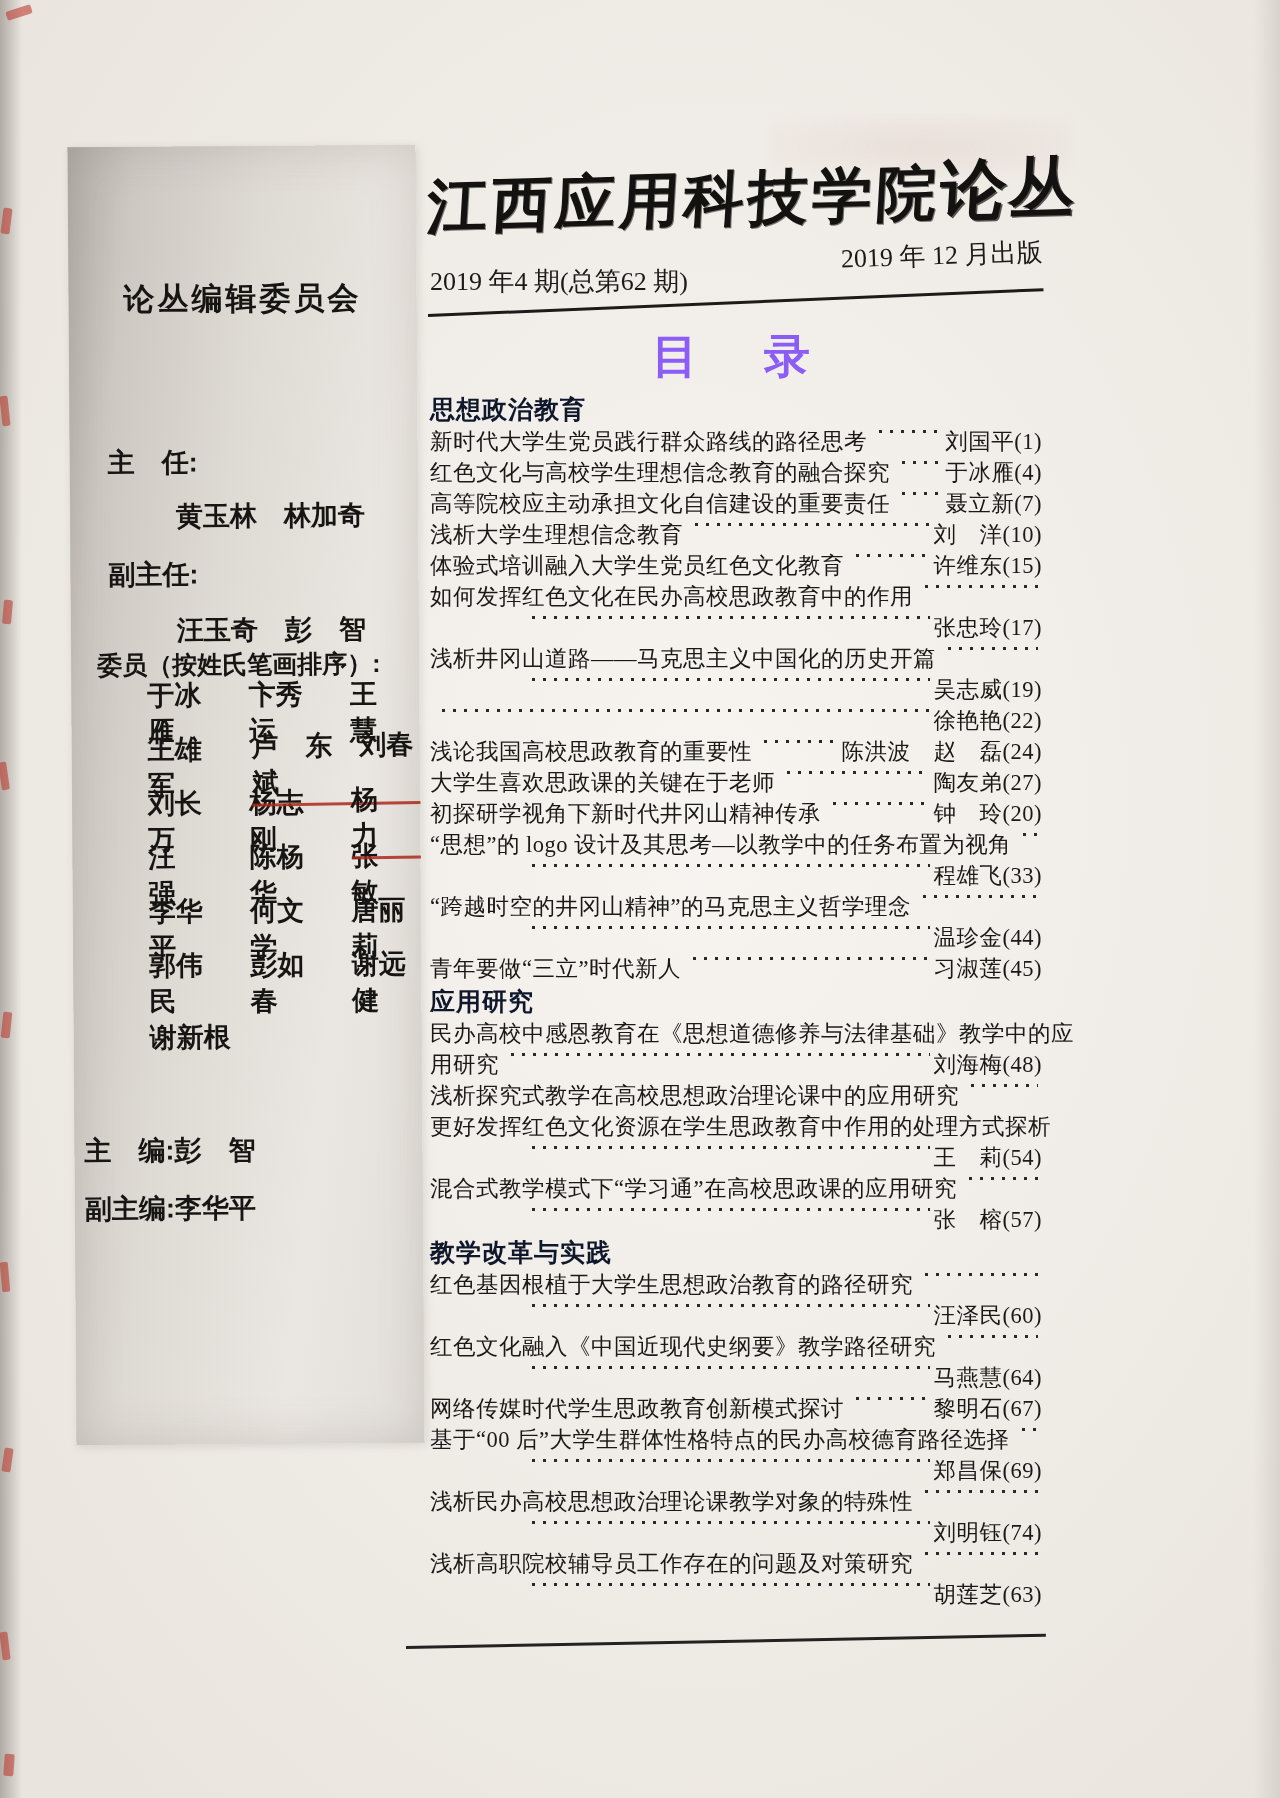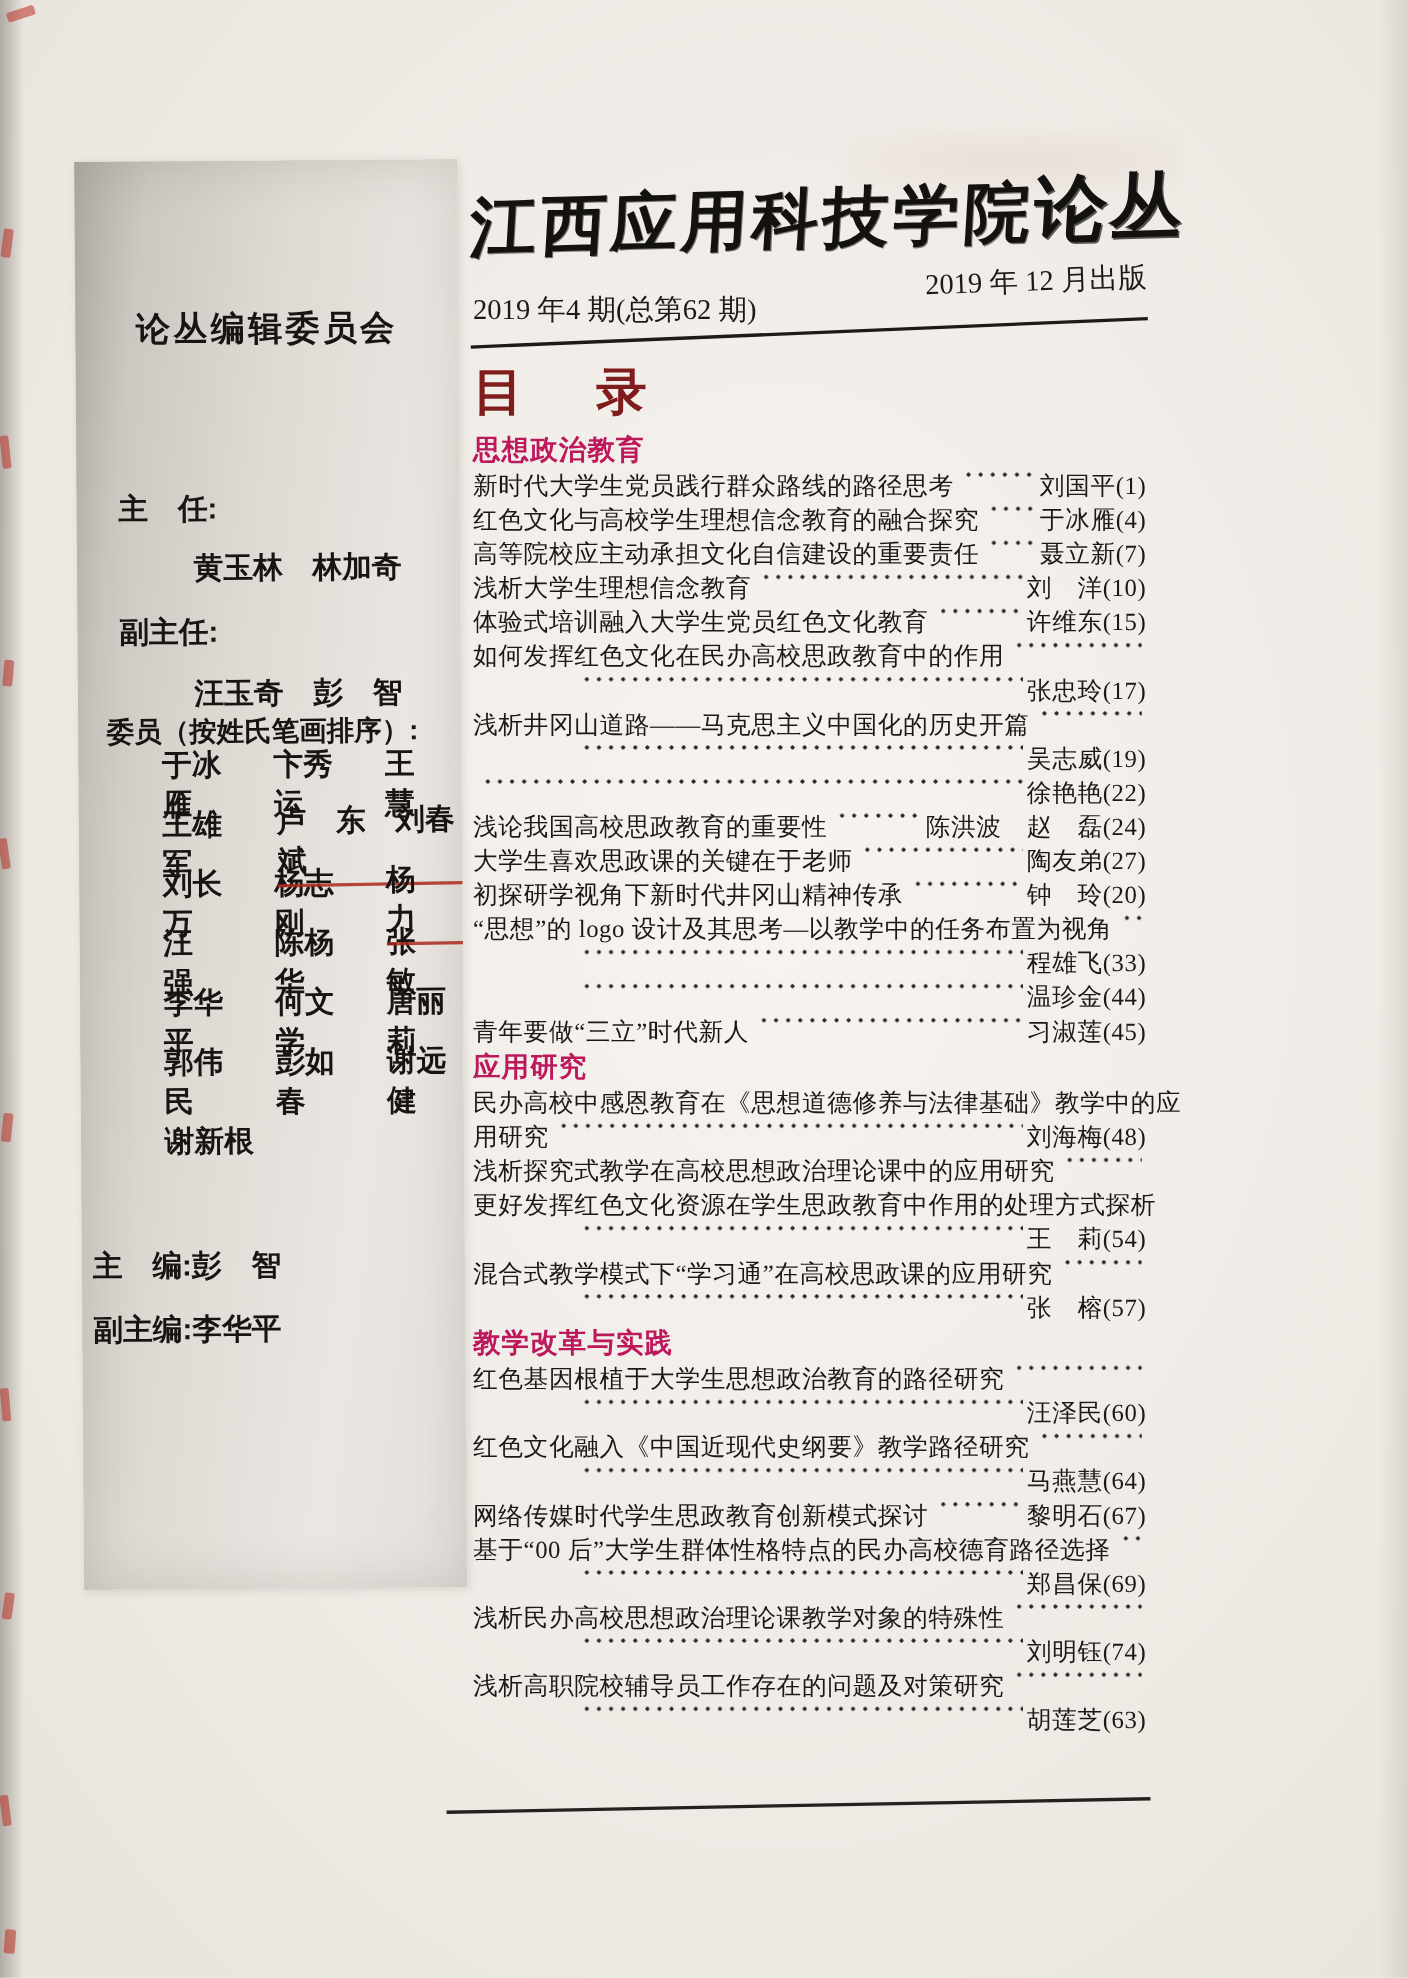--- a/index.html
+++ b/index.html
@@ -42,28 +42,28 @@
        transform:skewX(-5deg) rotate(-1.6deg);white-space:nowrap;}
   .masthead .script{font-size:60px;letter-spacing:4px;text-shadow:1px 1px 0 rgba(20,18,16,.55);}
   .masthead .bold{font-size:66px;letter-spacing:2px;text-shadow:1.5px 1.5px 0 rgba(20,18,16,.7);}
   .issue-row{position:absolute;left:430px;top:252px;width:612px;font-size:26px;}
   .issue-left{position:absolute;left:0;top:12px;}
   .issue-right{position:absolute;right:0;top:-14px;transform:rotate(-2deg);}
   .rule-top{position:absolute;left:428px;top:314px;width:616px;height:3px;background:#1d1b19;
        transform:rotate(-2.4deg);transform-origin:left center;}
   .rule-bottom{position:absolute;left:406px;top:1646px;width:640px;height:3px;background:#242220;
        transform:rotate(-1.1deg);transform-origin:left center;}
-  .toc-title{position:absolute;left:430px;top:326px;width:612px;
-       font-size:46px;font-weight:bold;letter-spacing:10px;color:#7f1d1d;
+  .toc-title{position:absolute;left:430px;top:326px;width:612px;text-align:center;
+       font-size:46px;font-weight:bold;letter-spacing:10px;color:#8b5cf6;
        font-family:"Liberation Sans",sans-serif;}
 
   
   .toc-body{position:absolute;left:430px;top:392px;width:612px;}
   .toc-heading{font-family:"Liberation Sans",sans-serif;font-weight:bold;
-       font-size:25px;line-height:34px;color:#be185d;letter-spacing:1px;}
+       font-size:25px;line-height:34px;color:#0f172a;letter-spacing:1px;}
   .toc-line{display:flex;align-items:center;font-size:22.5px;line-height:31px;
        letter-spacing:.5px;color:#1b1917;}
   .toc-title-text{white-space:nowrap;}
   .dots{flex:1 1 auto;min-width:10px;height:31px;margin:0 4px 0 8px;
        background-image:radial-gradient(circle,#2b2927 1.6px,transparent 2px);
        background-size:11px 11px;background-repeat:repeat-x;background-position:0 bottom 9px;}
   .toc-author{white-space:nowrap;}
   .wrap2.indent{padding-left:90px;}
 </style>
 </head>
@@ -209,20 +209,24 @@
       <span class="toc-author">钟　玲(20)</span>
     </div>
     <div class="toc-line">
       <span class="toc-title-text">“思想”的 logo 设计及其思考—以教学中的任务布置为视角</span>
       <span class="dots"></span>
     </div>
     <div class="toc-line wrap2 indent">
       <span class="dots"></span>
       <span class="toc-author">程雄飞(33)</span>
     </div>
+    <div class="toc-line">
+      <span class="toc-title-text">“跨越时空的井冈山精神”的马克思主义哲学理念</span>
+      <span class="dots"></span>
+    </div>
     <div class="toc-line wrap2 indent">
       <span class="dots"></span>
       <span class="toc-author">温珍金(44)</span>
     </div>
     <div class="toc-line">
       <span class="toc-title-text">青年要做“三立”时代新人</span>
       <span class="dots"></span>
       <span class="toc-author">习淑莲(45)</span>
     </div>
     <div class="toc-heading">应用研究</div>

